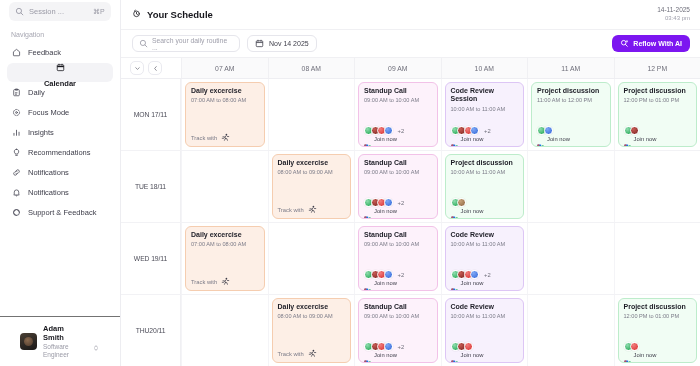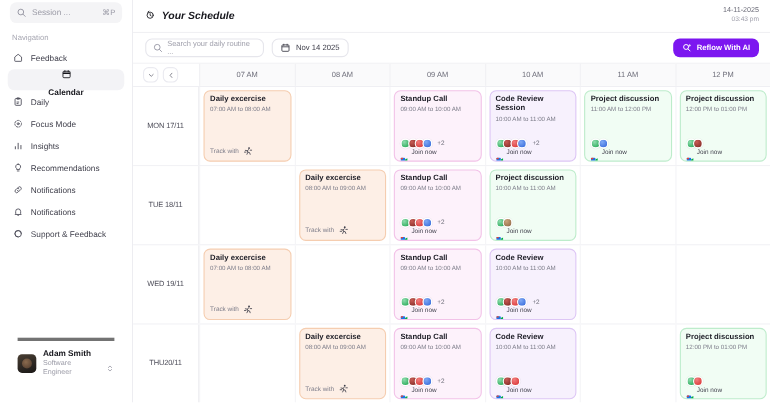--- a/index.html
+++ b/index.html
@@ -46,23 +46,23 @@
   }
   .nav-item.active { background: #f3f3f6; flex-direction: column; }
   .nav-item .label { font-size: 7.5px; color: #3d3d49; }
   .nav-item.active .label { color: #16161c; font-weight: 600; }
   .ico { width: 9px; height: 9px; flex: 0 0 auto; display:block; }
   .ico svg { width: 9px; height: 9px; display: block; }
 
   .sidebar-spacer { flex: 1; }
 
   .profile {
-    border-top: 3px solid #737373;
+    border-top: 1px solid #737373;
     display: flex; align-items: center; gap: 6px;
-    padding: 7px 0; margin: 16px;
+    padding: 7px 20px; margin: 0;
   }
   .avatar-img {
     width: 17px; height: 17px; border-radius: 4px; flex: 0 0 auto;
     background: linear-gradient(160deg,#4a3f33 0%, #2b2622 60%, #1b1816 100%);
     position: relative; overflow: hidden;
   }
   .avatar-img::after {
     content:""; position:absolute; left:4px; top:4px; width:9px; height:9px;
     border-radius:50%; background: radial-gradient(circle at 40% 35%, #8a6a4e, #4b372a);
   }
@@ -72,21 +72,21 @@
   .profile-caret { width: 8px; height: 8px; color: #9a9aa6; flex: 0 0 auto; }
 
   
   .main { flex: 1; height: 366px; display: flex; flex-direction: column; background:#fff; min-width:0; }
 
   .topbar {
     height: 30px; border-bottom: 1px solid #f0f0f3;
     display: flex; align-items: center; justify-content: space-between;
     padding: 0 10px 0 11px;
   }
-  .topbar-left { display: flex; align-items: flex-start; gap: 6px; font-style: italic; }
+  .topbar-left { display: flex; align-items: flex-start; gap: 6px; }
   .topbar-title { font-size: 9.5px; font-weight: 600; color: #16161c; }
   .topbar-right { text-align: right; }
   .topbar-date { font-size: 6.5px; color: #6e6e7a; line-height: 1.3; }
   .topbar-time { font-size: 6px; color: #a0a0ac; line-height: 1.3; }
 
   .toolbar {
     height: 27px; display: flex; align-items: center; gap: 7px;
     padding: 0 10px 0 11px;
   }
   .tb-search {

